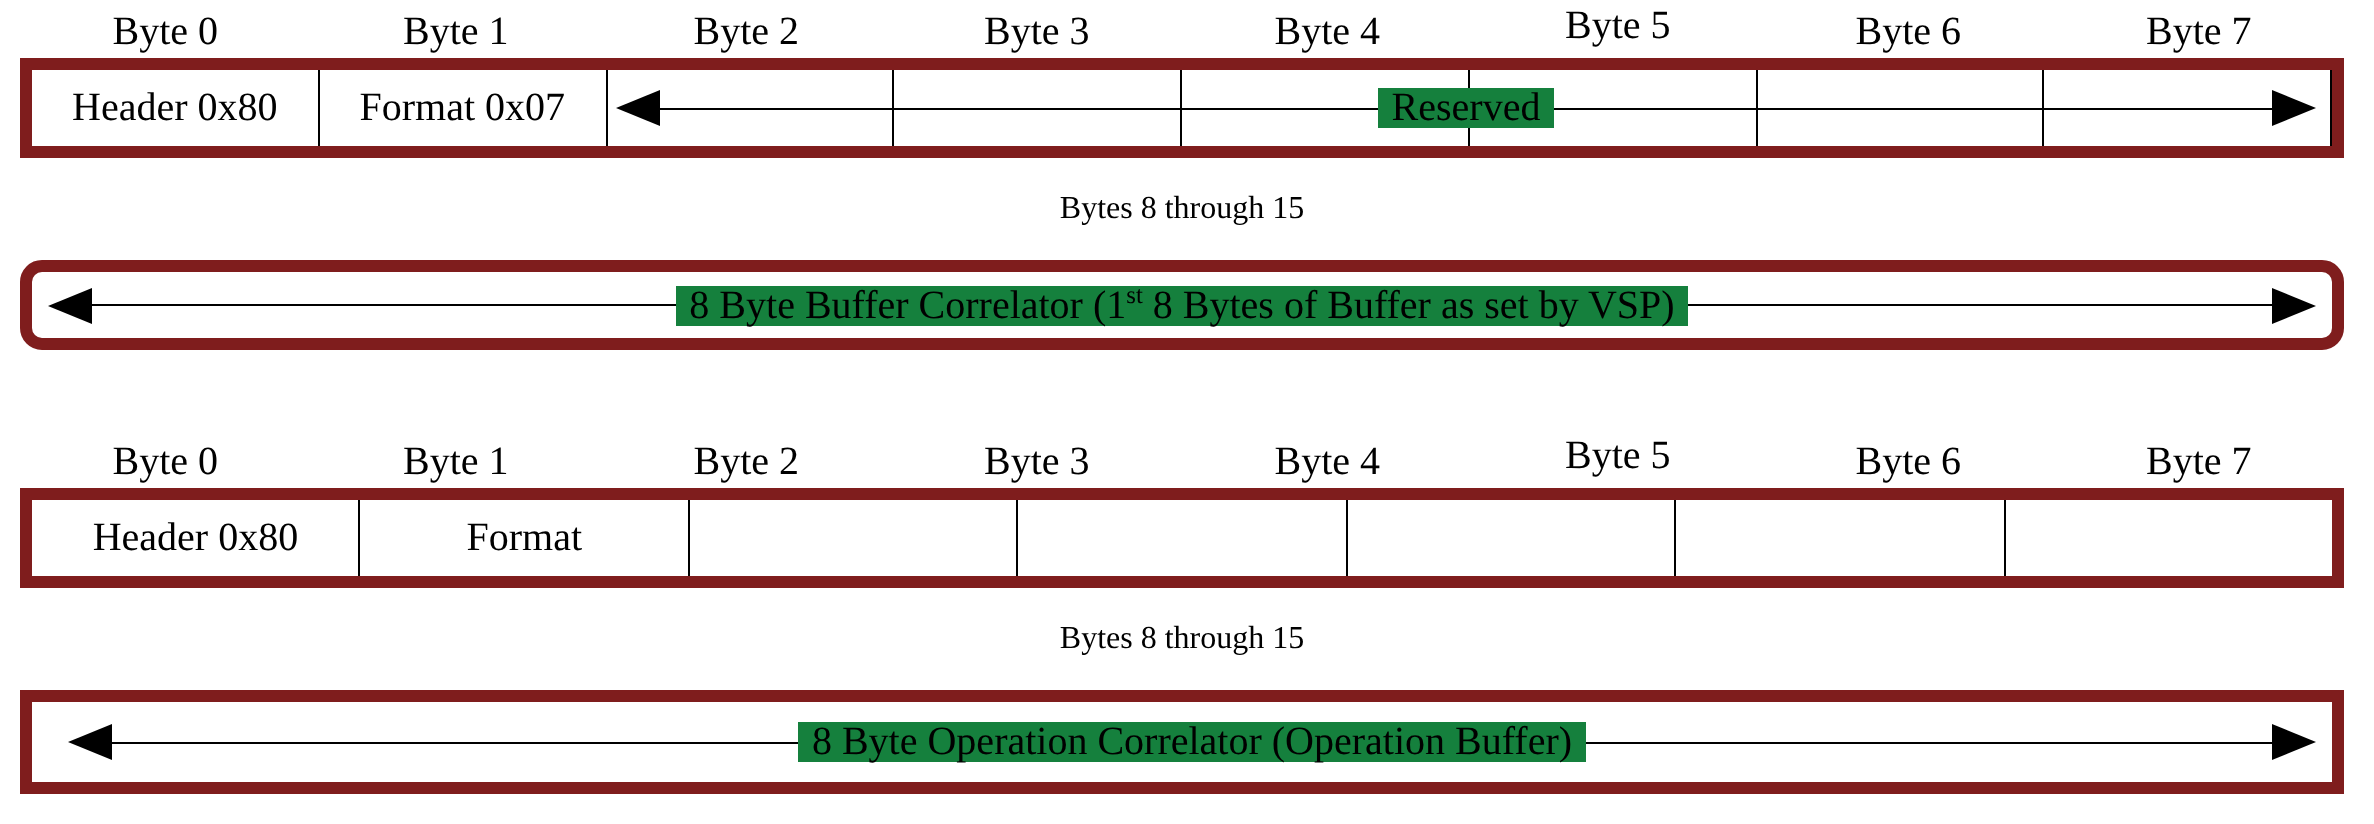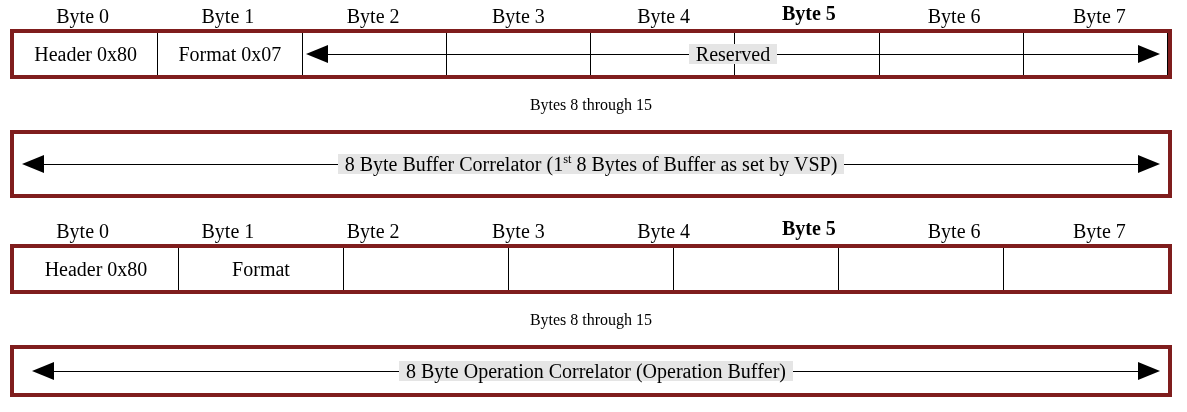--- a/index.html
+++ b/index.html
@@ -34,29 +34,28 @@
   .byte-label {
     flex: 1 1 0;
     text-align: center;
     font-size: 20px;
     line-height: 28px;
     white-space: nowrap;
   }
   
   .byte-label.raised {
     line-height: 22px;
-    font-weight: bold;
   }
 
   
   .strip {
     position: absolute;
     left: 10px;
     width: 1162px;
-    border: 4px solid #7f1d1d;
+    border: 6px solid #7f1d1d;
     box-sizing: border-box;
     display: flex;
   }
   .cell {
     flex: 1 1 0;
     border-right: 1px solid #000000;
     box-sizing: border-box;
     position: relative;
     font-size: 20px;
     display: flex;
@@ -101,21 +100,21 @@
     border-right: 22px solid #000000;
   }
   .arrow-head.right {
     border-left: 22px solid #000000;
   }
   .arrow-text {
     flex: 0 0 auto;
     padding: 0 7px;
     font-size: 20px;
     white-space: nowrap;
-    background: #e5e5e5;
+    background: #15803d;
     line-height: 1;
   }
   .arrow-text sup {
     font-size: 0.62em;
     vertical-align: super;
     line-height: 0;
   }
 
   
   .caption {
@@ -124,21 +123,21 @@
     width: 1162px;
     text-align: center;
     font-size: 16px;
     white-space: nowrap;
   }
 
   
   #byte-labels-1 { top: 2px; }
   #strip-1       { top: 29px;  height: 50px; }
   #caption-1     { top: 96px; }
-  #strip-2       { top: 130px; height: 68px; }
+  #strip-2       { top: 130px; height: 45px; border-radius: 11px; }
 
   #byte-labels-2 { top: 217px; }
   #strip-3       { top: 244px; height: 50px; }
   #caption-2     { top: 311px; }
   #strip-4       { top: 345px; height: 52px; }
 </style>
 </head>
 <body>
 
 <div class="diagram">

